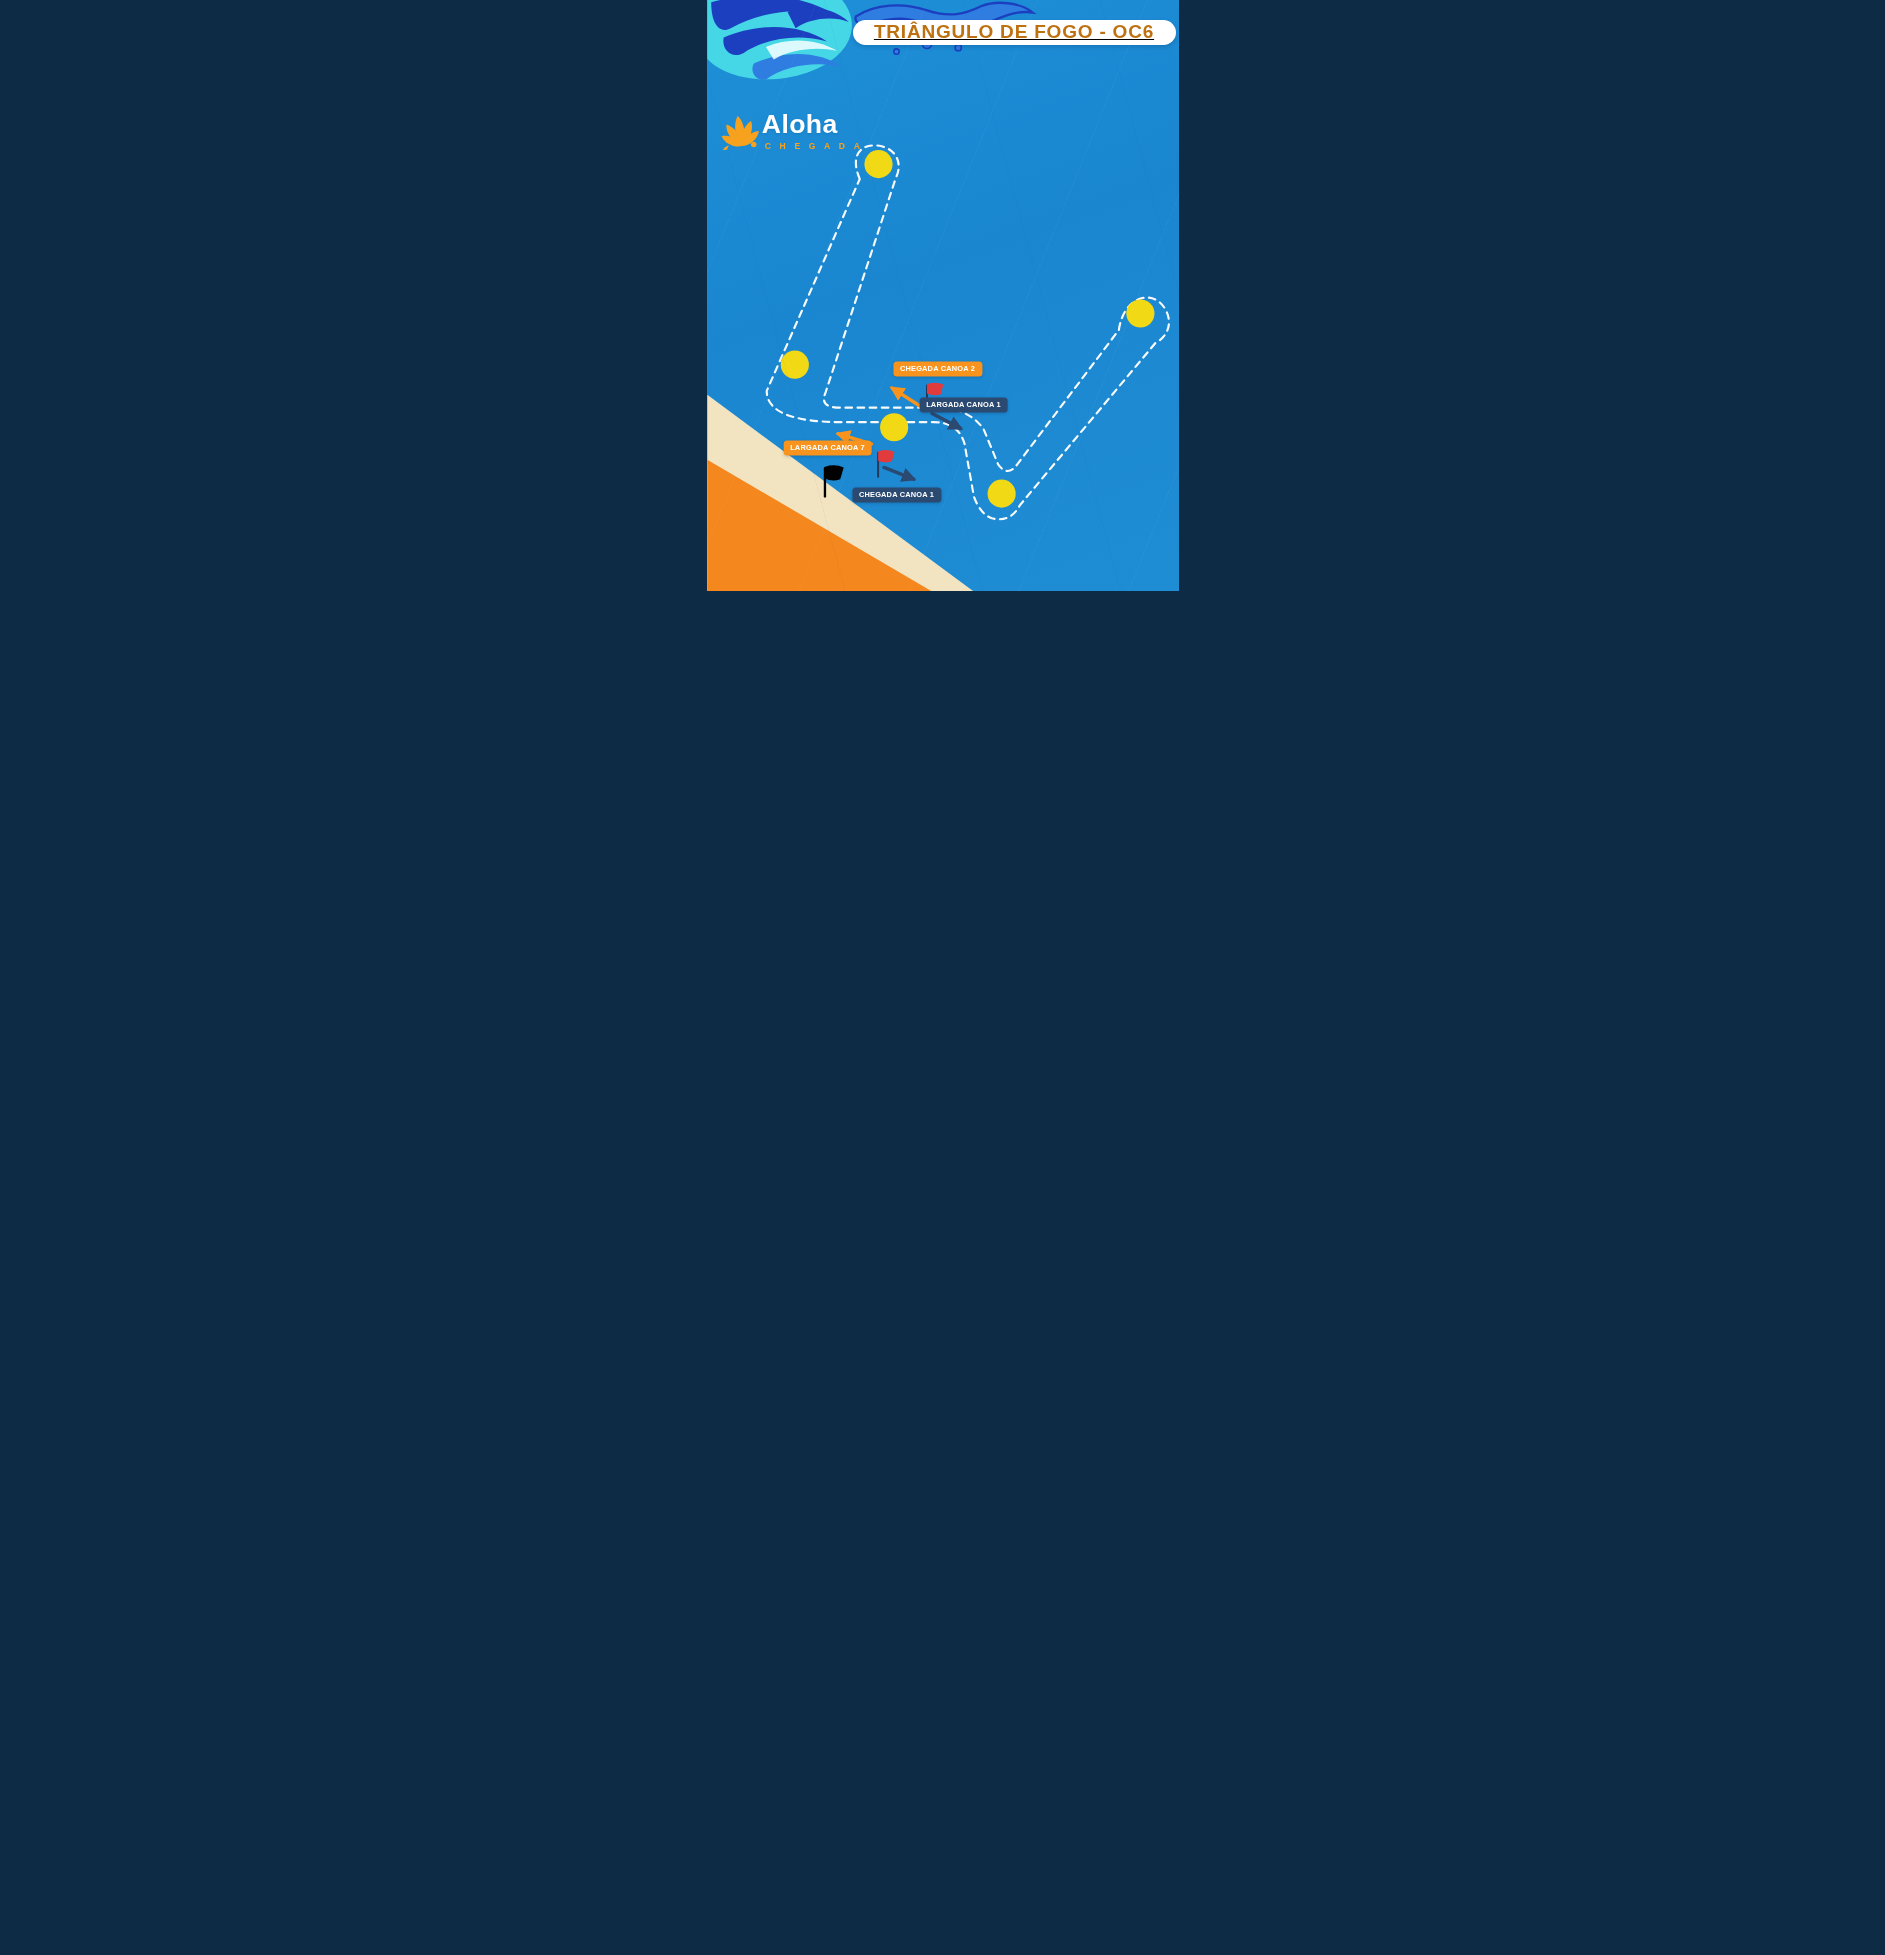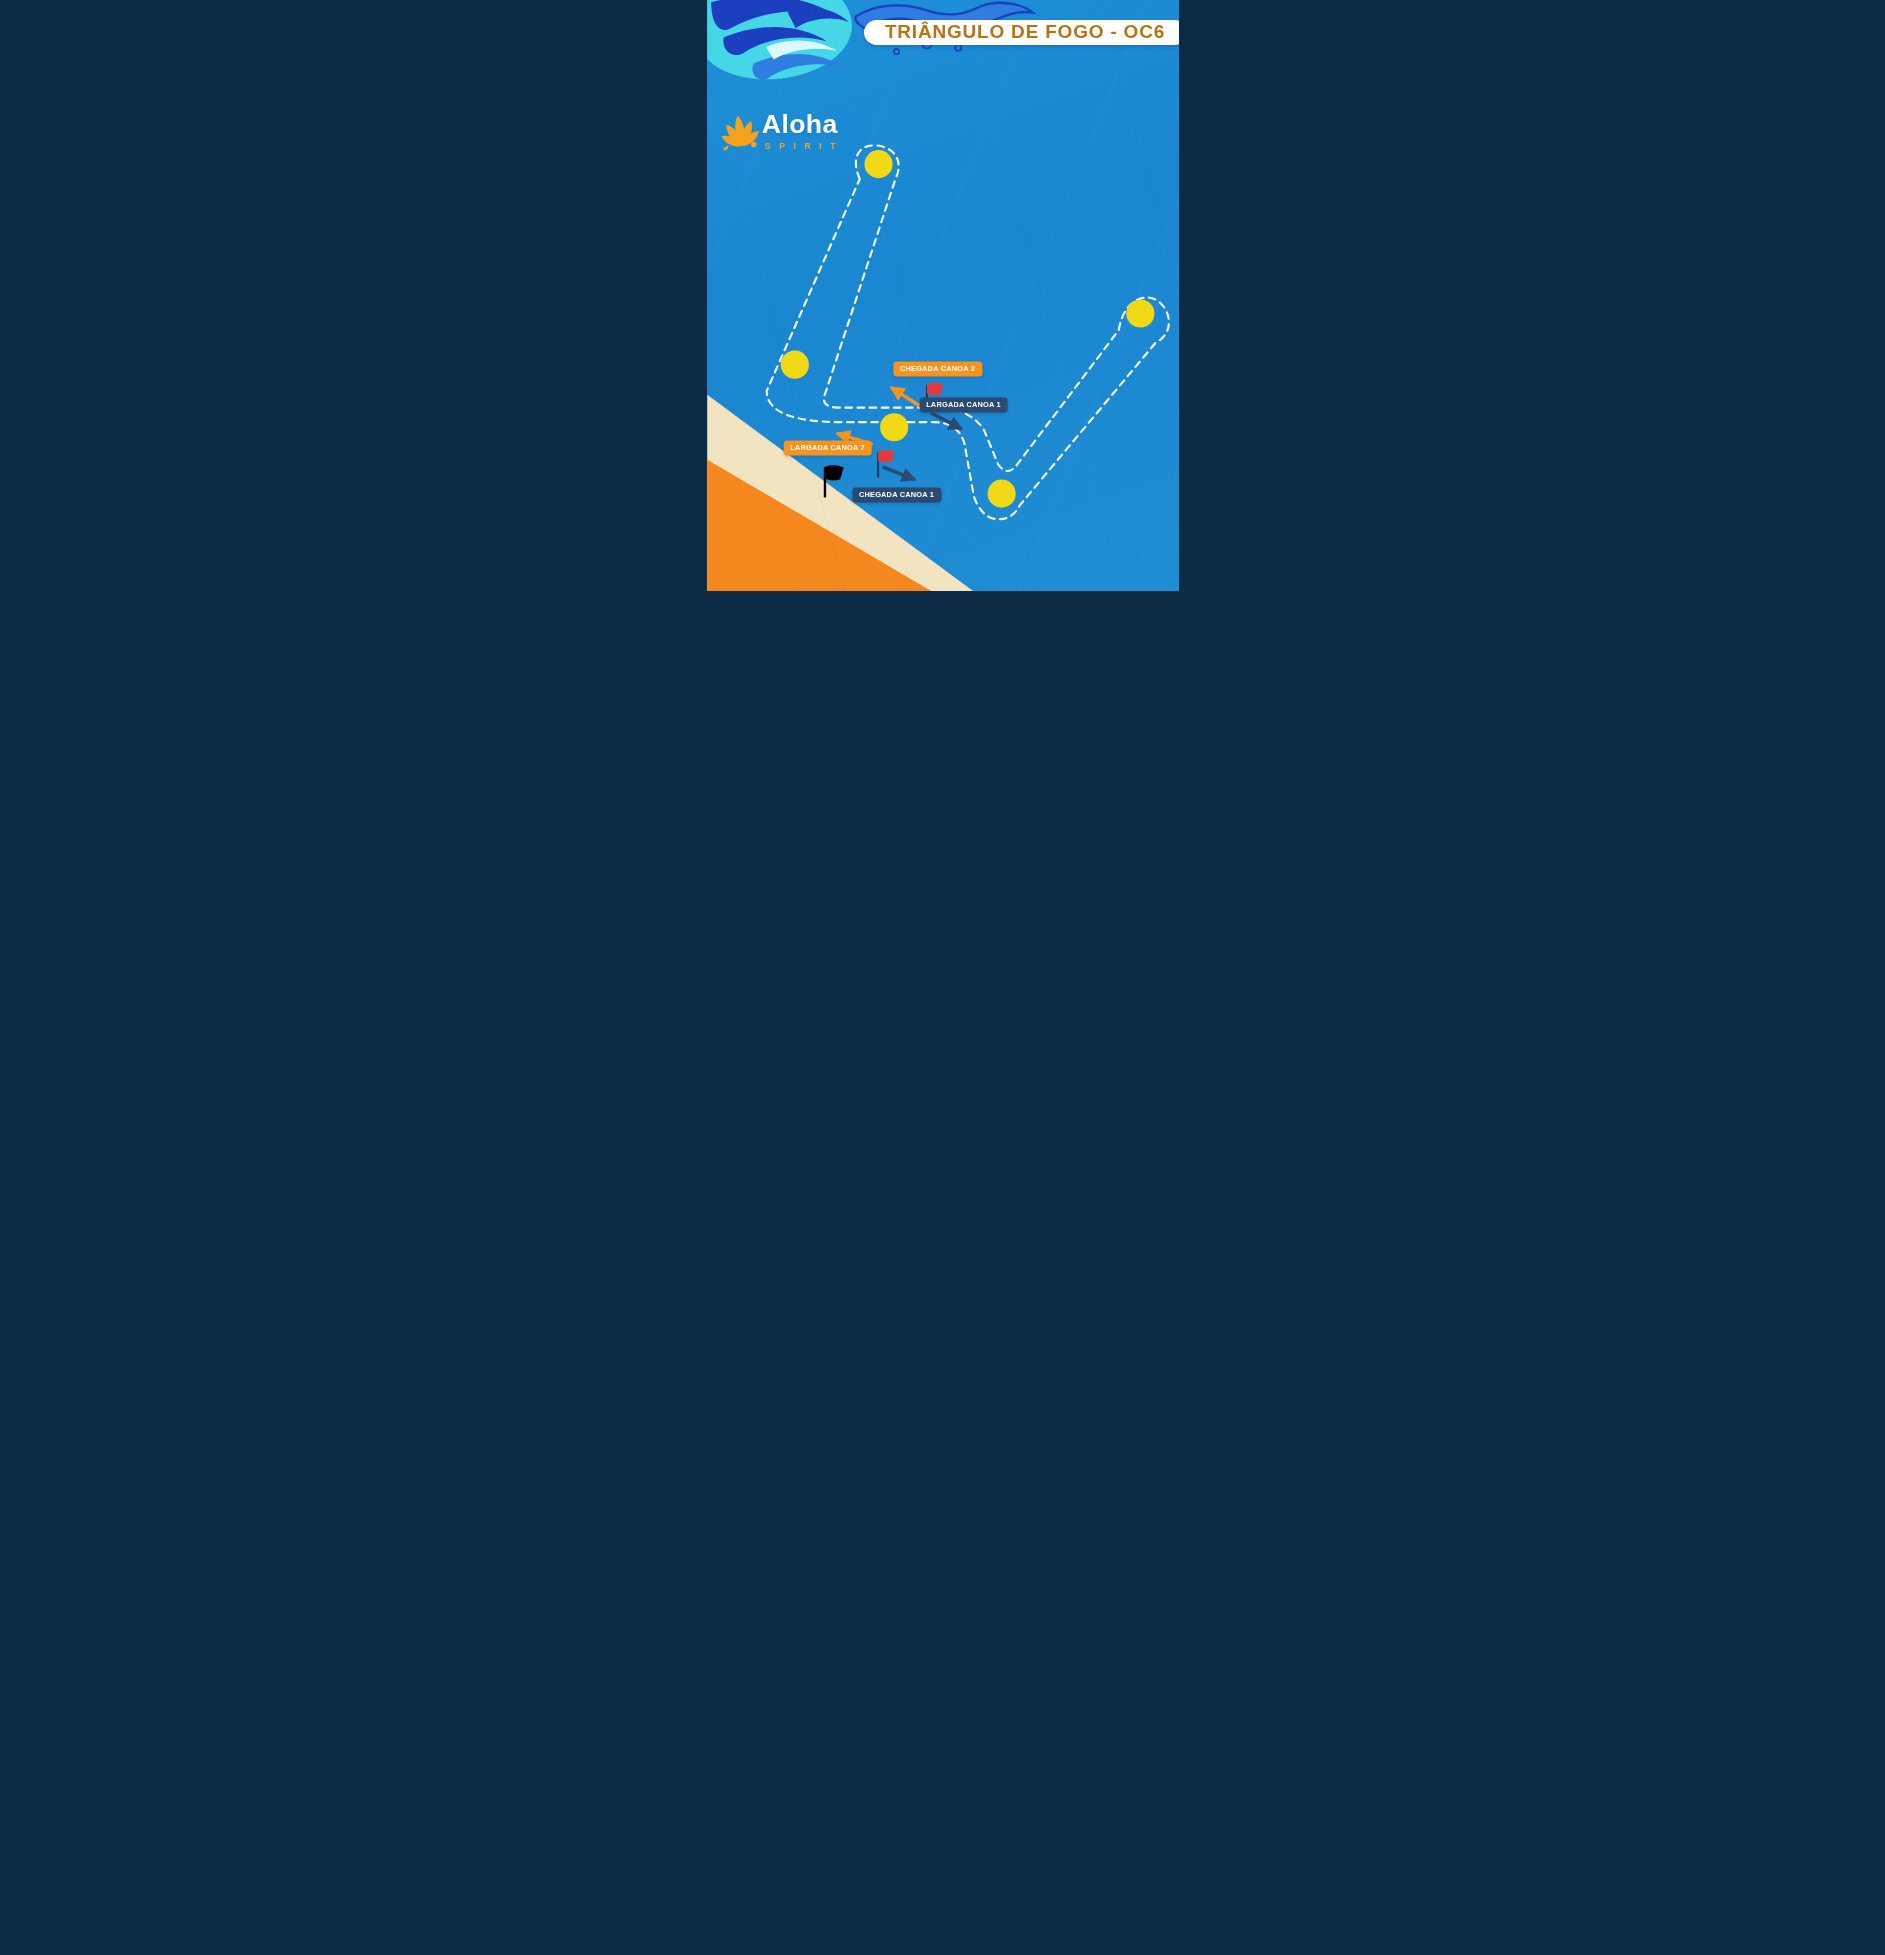--- a/index.html
+++ b/index.html
@@ -12,24 +12,24 @@
     font-family:"Liberation Sans", sans-serif;
   }
   .scene-svg{position:absolute;left:0;top:0;width:472px;height:591px;display:block;}
   .texture{
     position:absolute;inset:0;pointer-events:none;
     background:
       repeating-linear-gradient(112deg, rgba(255,255,255,.035) 0 0.8px, transparent 0.8px 102px),
       repeating-linear-gradient(75deg, rgba(0,40,90,.04) 0 0.8px, transparent 0.8px 133px);
   }
   .banner{
-    position:absolute;left:157px;top:19.6px;width:323px;height:25px;
+    position:absolute;left:146px;top:19.6px;width:323px;height:25px;
     background:#ffffff;border-radius:12.5px;
     box-shadow:0 2px 4.7px rgba(0,30,70,.18);
-    display:flex;align-items:center;justify-content:center;
+    display:flex;align-items:center;justify-content:center;text-decoration:underline;
   }
   .banner-title{
     color:#be7110;font-size:19px;font-weight:800;letter-spacing:0.8px;white-space:nowrap;
   }
   .logo{position:absolute;left:13.3px;top:102px;width:141px;height:55px;}
   .logo-mark{position:absolute;left:0;top:0.8px;}
   .logo-name{
     position:absolute;left:42px;top:7px;
     color:#ffffff;font-size:26.6px;font-weight:700;letter-spacing:0.4px;
     text-shadow:0 0.8px 2.3px rgba(0,50,100,.18);
@@ -138,21 +138,21 @@
         <path transform="rotate(-64)" d="M0 0 C -12 -15 -14 -42 0 -58 C 14 -42 12 -15 0 0 Z"></path>
         <path transform="rotate(-36)" d="M0 0 C -13 -17 -15 -50 0 -68 C 15 -50 13 -17 0 0 Z"></path>
         <path transform="rotate(-8)" d="M0 0 C -14 -20 -16 -58 0 -78 C 16 -58 14 -20 0 0 Z"></path>
         <path transform="rotate(20)" d="M0 0 C -13 -17 -15 -50 0 -68 C 15 -50 13 -17 0 0 Z"></path>
         <path transform="rotate(48)" d="M0 0 C -12 -15 -14 -42 0 -58 C 14 -42 12 -15 0 0 Z"></path>
         <circle cx="30" cy="-4" r="7"></circle>
         <path d="M-34 -2 C -44 2 -50 8 -50 16 C -42 14 -36 8 -34 -2 Z"></path>
       </g>
     </svg>
     <div class="logo-name">Aloha</div>
-    <div class="logo-subtitle">SPIRIT</div>
+    <div class="logo-subtitle">CHEGADA</div>
   </div>
 
   <div class="badge orange" style="left:199px;top:369px;">CHEGADA CANOA 2</div>
   <div class="badge navy" style="left:257px;top:405px;">LARGADA CANOA 1</div>
   <div class="badge orange" style="left:89px;top:448px;">LARGADA CANOA 7</div>
   <div class="badge navy" style="left:190px;top:495px;">CHEGADA CANOA 1</div>
 
 </div>
 
 

